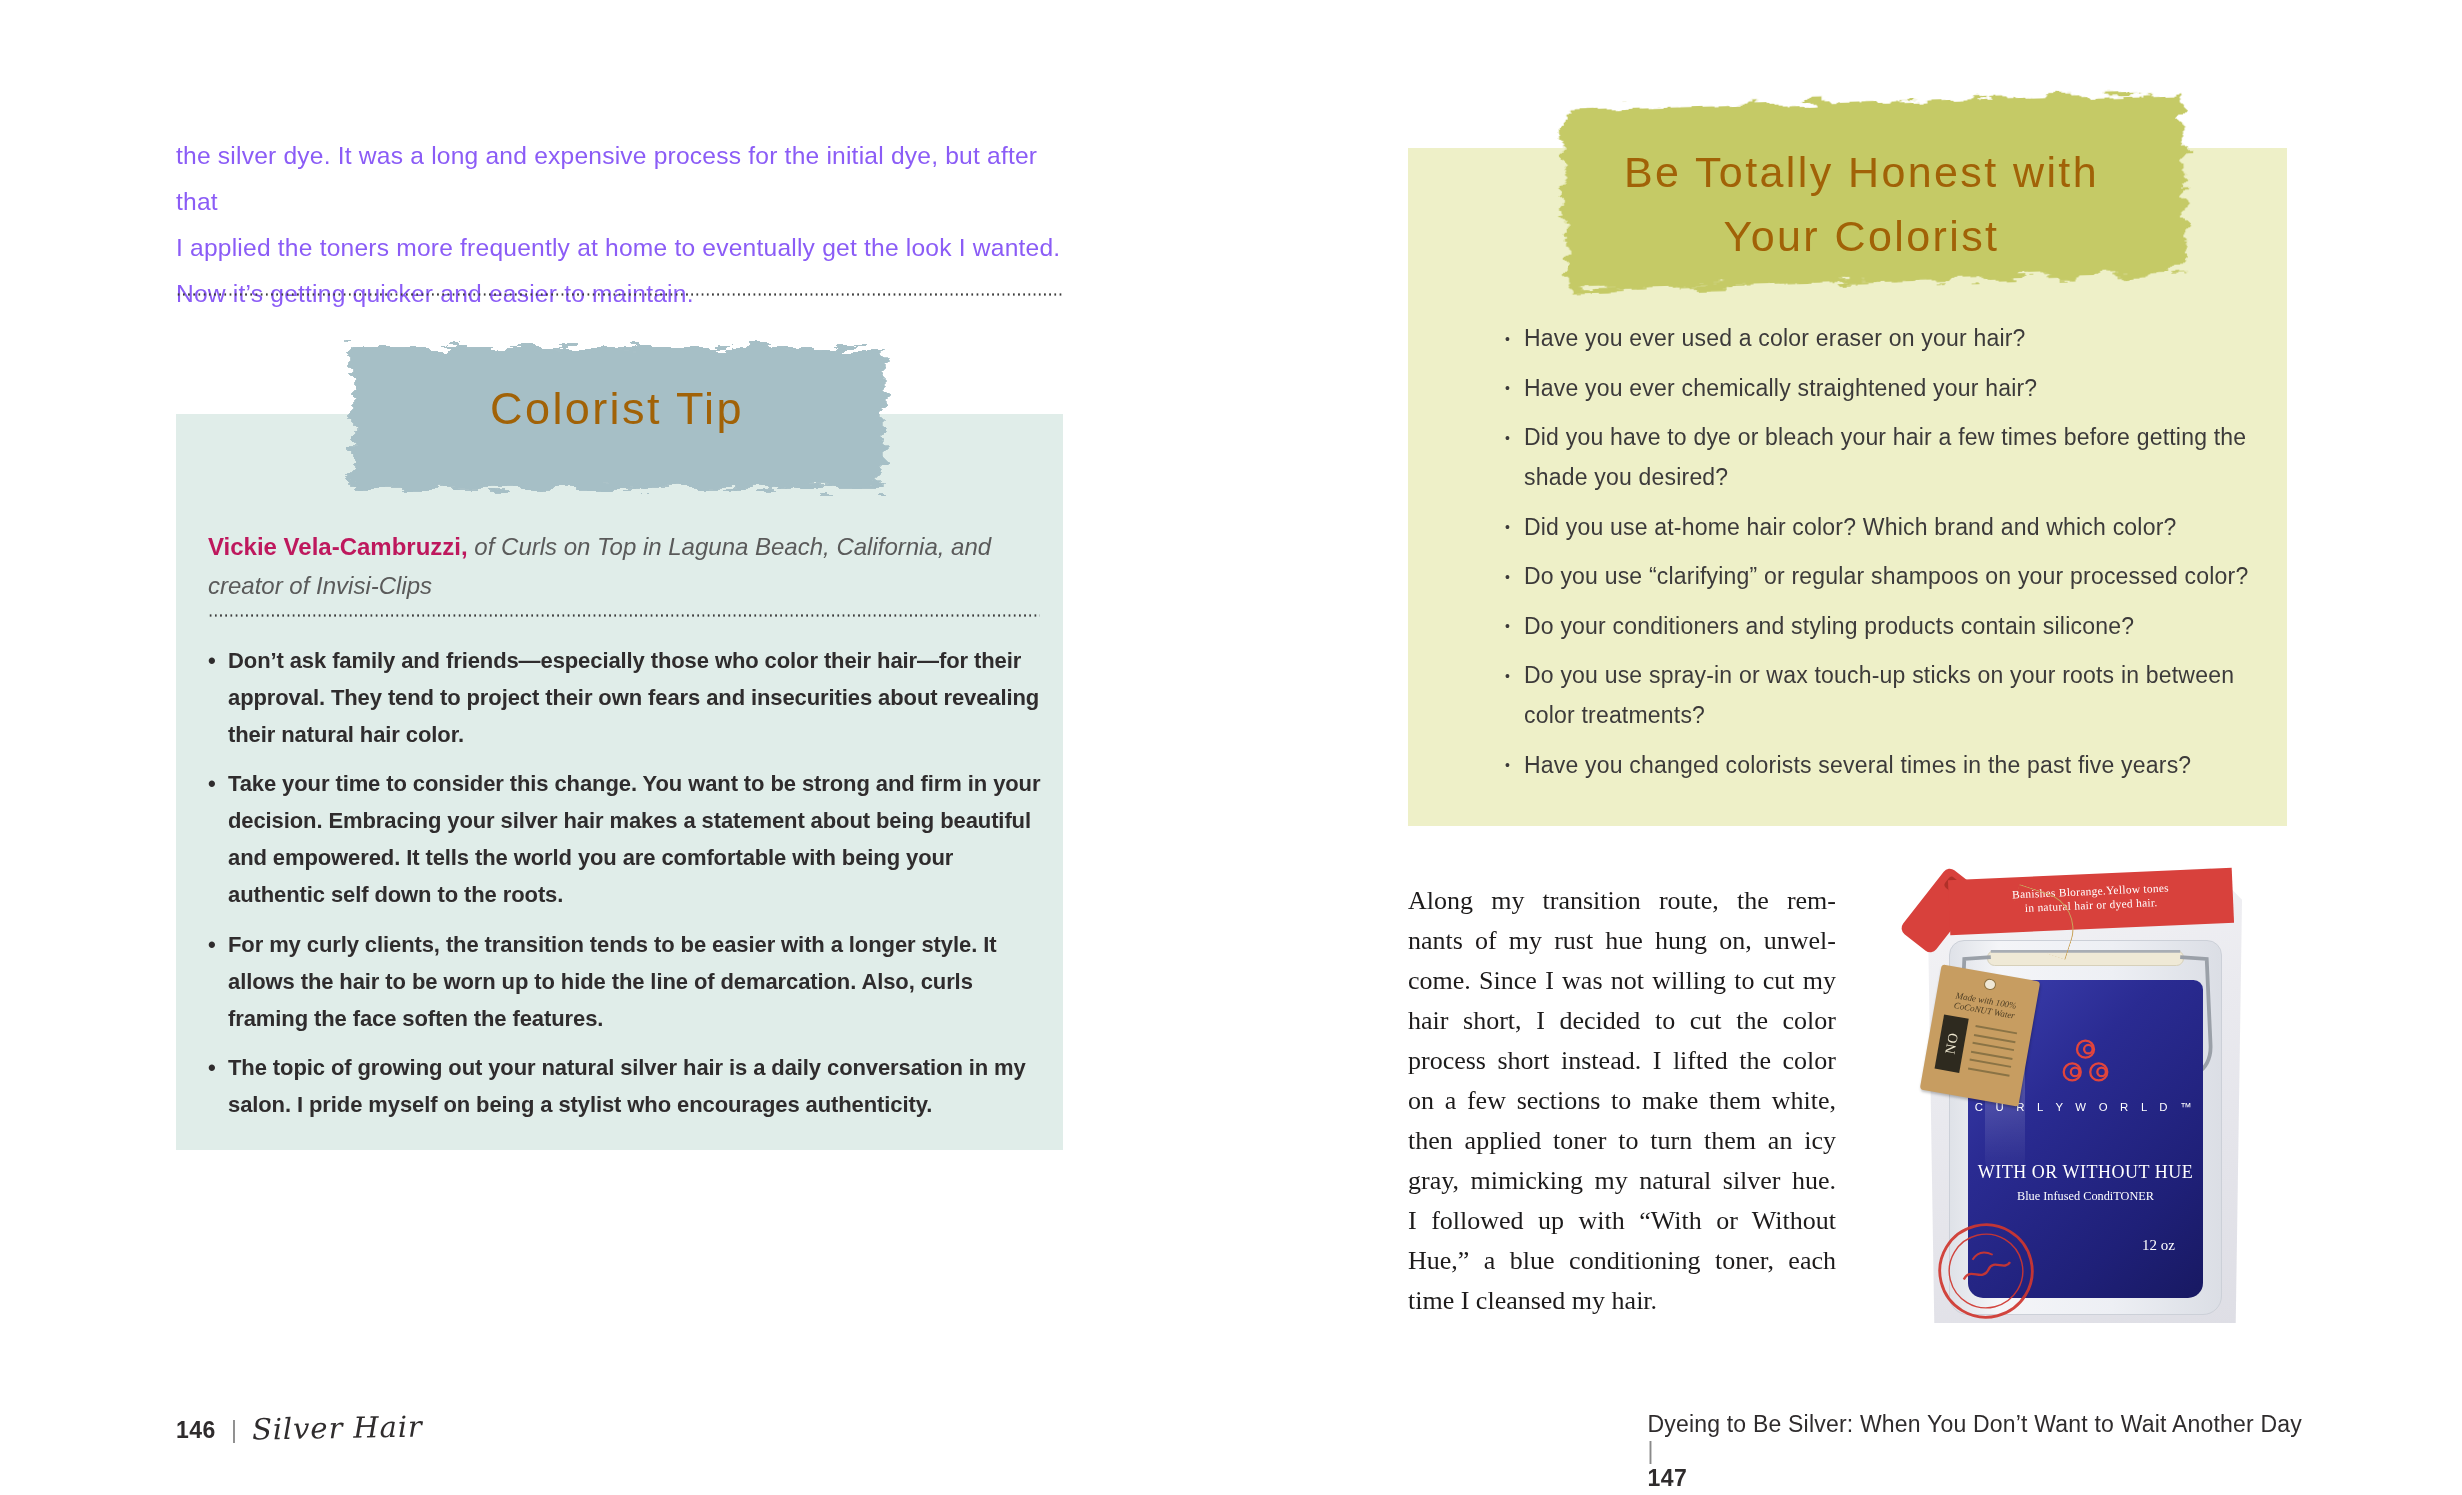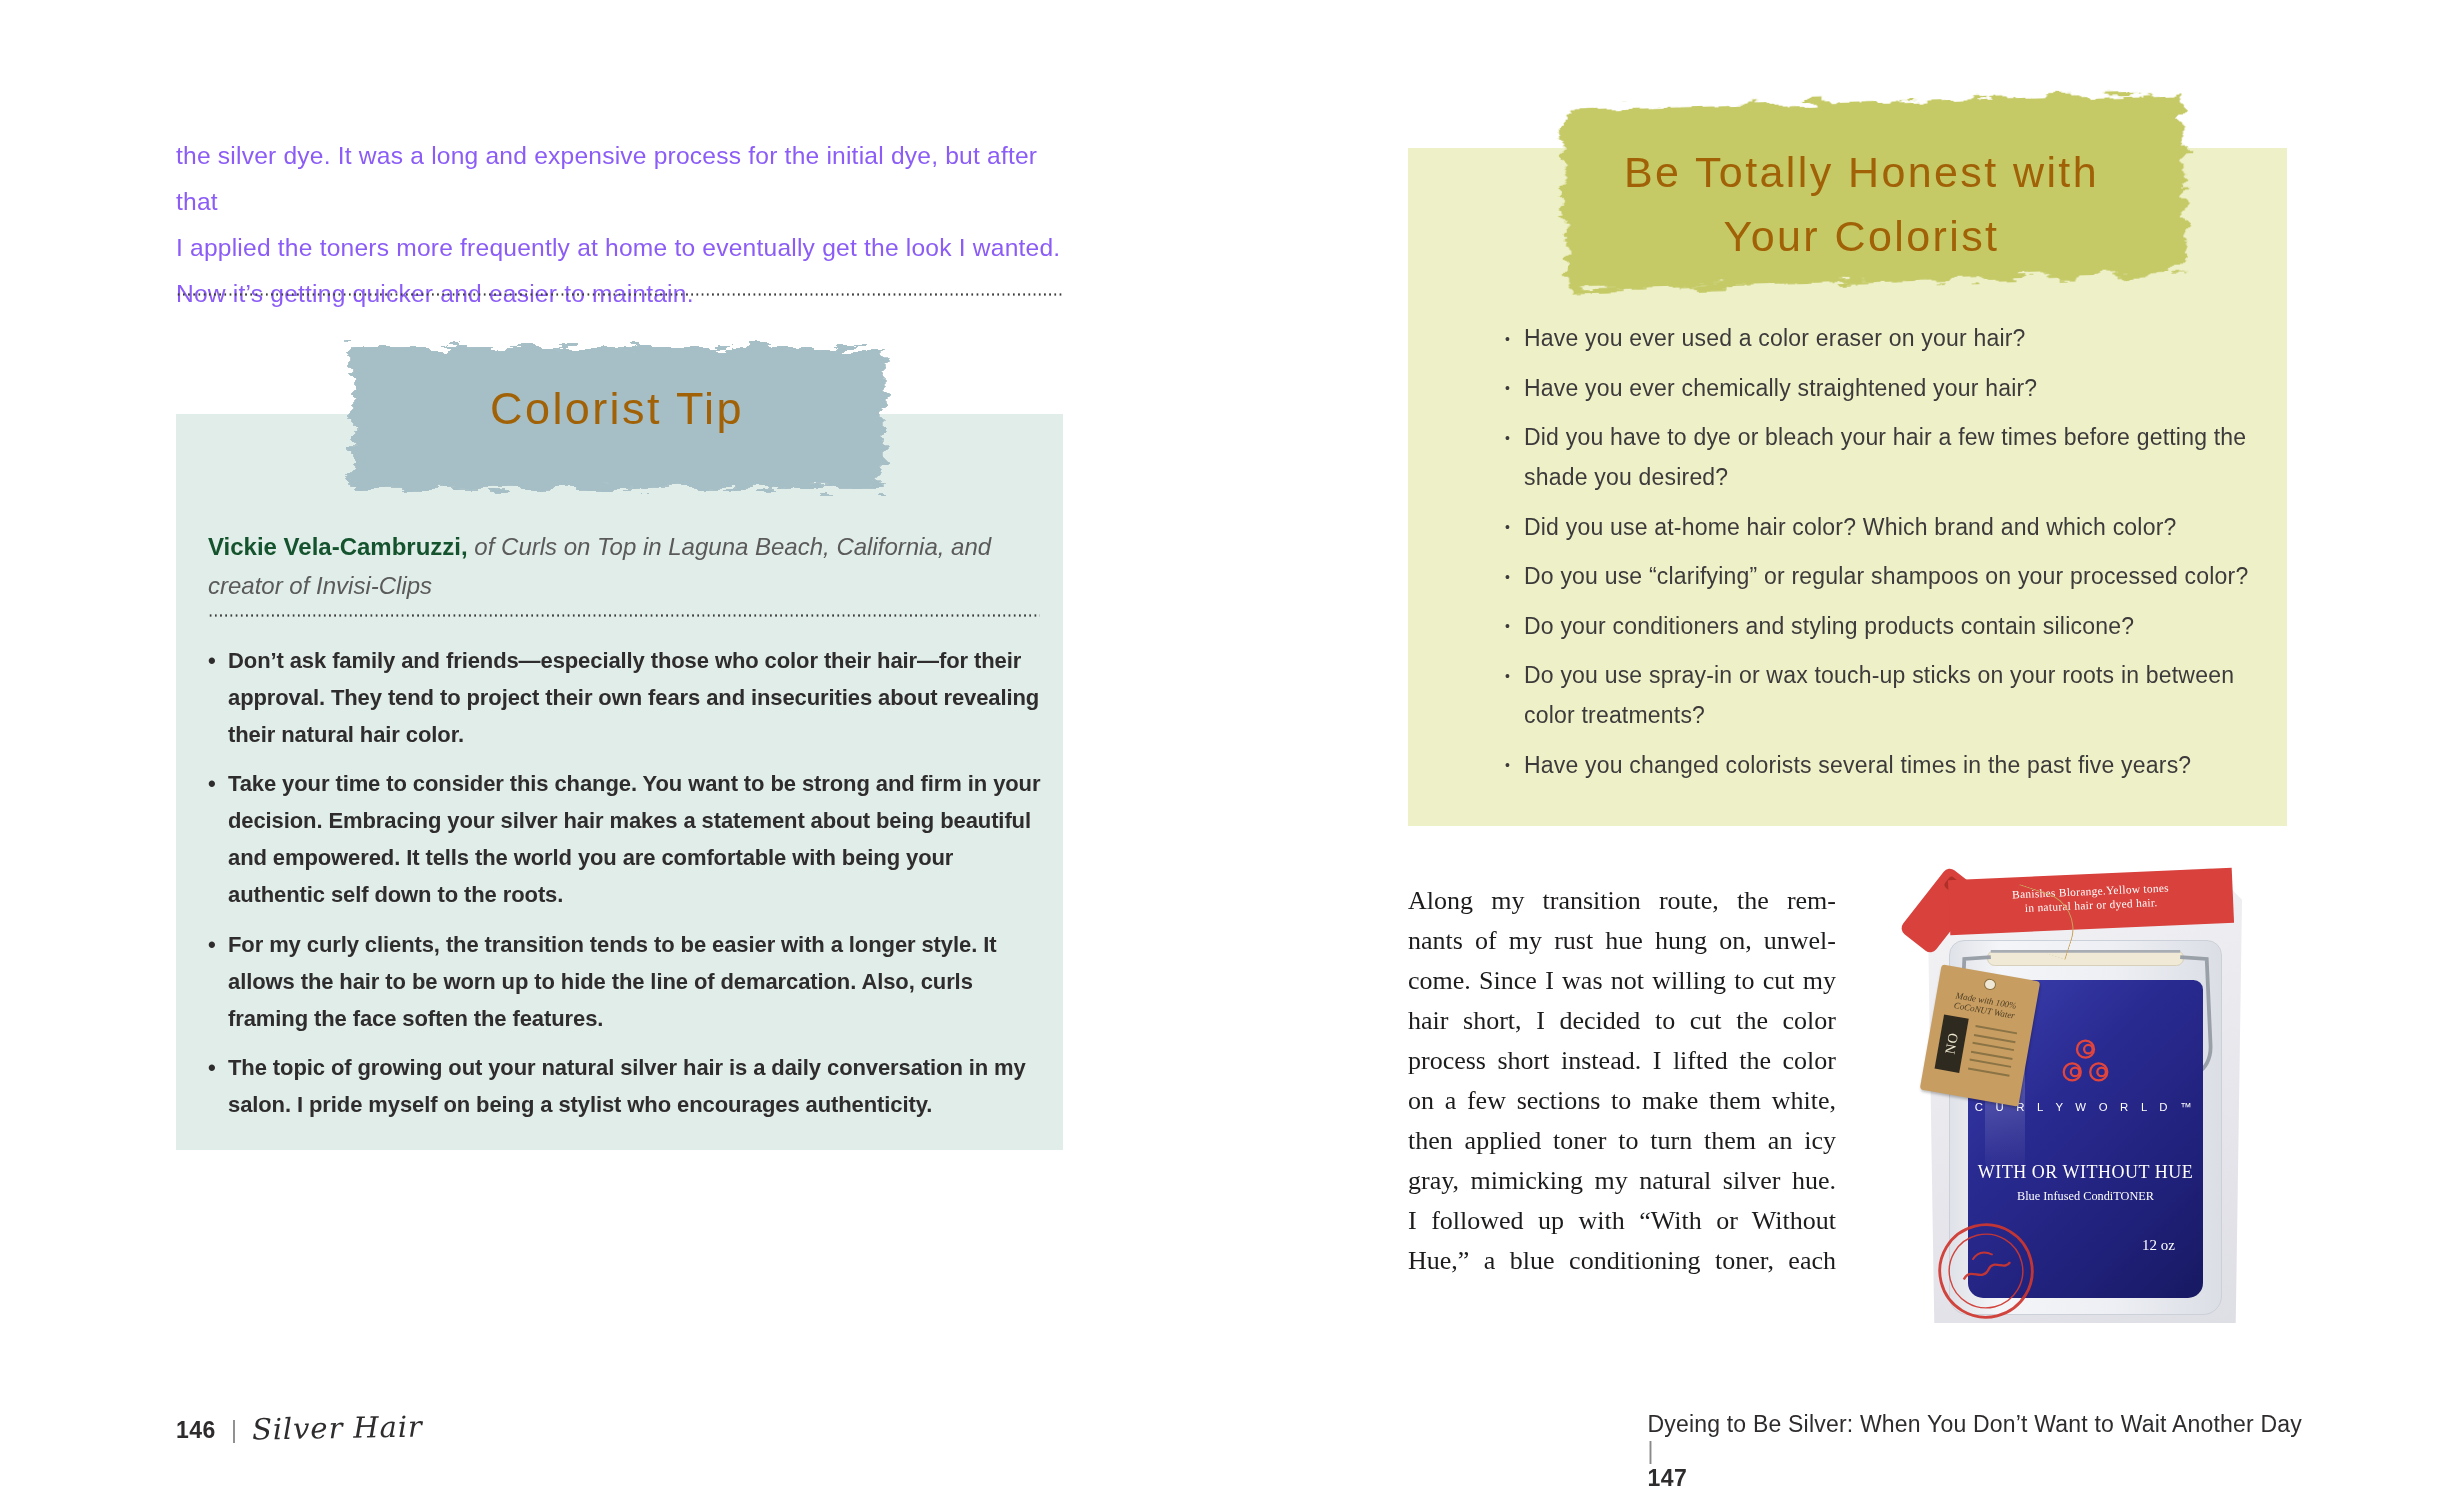--- a/index.html
+++ b/index.html
@@ -12,21 +12,21 @@
           background-size:5.2px 2.8px;background-repeat:repeat-x;background-position:left center;}
   .brush-title{color:#a16207;font-weight:300;letter-spacing:2.4px;text-align:center;}
 
   
   .intro{left:176px;top:133px;width:900px;font-size:24.6px;line-height:46px;color:#8b5cf6;letter-spacing:0.2px;}
   .rule-top{left:176px;top:293px;width:887px;}
   .tip-box{left:176px;top:414px;width:887px;height:736px;background:#e0ede9;}
   .brush-teal{left:333px;top:330px;width:568px;height:175px;}
   .tip-title{left:333px;top:383px;width:568px;font-size:45px;}
   .credit{left:208px;top:527px;width:832px;font-size:24px;line-height:39px;}
-  .credit-name{font-weight:bold;color:#14532d;}
+  .credit-name{font-weight:bold;color:#be185d;}
   .credit-rest{font-style:italic;color:#5a5a5a;font-weight:300;}
   .rule-credit{left:208px;top:614px;width:832px;}
   .tip-bullets{left:208px;top:642px;width:845px;font-size:22px;line-height:37px;font-weight:bold;
                color:#2f2c2d;letter-spacing:-0.1px;}
   .tip-bullets .bitem{position:relative;padding-left:20px;margin-bottom:12.3px;}
   .tip-bullets .bitem::before{content:"•";position:absolute;left:0;top:0;}
 
   .footer-left{left:176px;top:1411px;font-size:23px;display:flex;align-items:baseline;}
   .pg-num{font-weight:bold;letter-spacing:0.5px;}
   .foot-sep{margin:0 15px;color:#8a8a8a;font-weight:300;}
@@ -171,20 +171,21 @@
     <div class="jline">Along my transition route, the rem-</div>
     <div class="jline">nants of my rust hue hung on, unwel-</div>
     <div class="jline">come. Since I was not willing to cut my</div>
     <div class="jline">hair short, I decided to cut the color</div>
     <div class="jline">process short instead. I lifted the color</div>
     <div class="jline">on a few sections to make them white,</div>
     <div class="jline">then applied toner to turn them an icy</div>
     <div class="jline">gray, mimicking my natural silver hue.</div>
     <div class="jline">I followed up with “With or Without</div>
     <div class="jline">Hue,” a blue conditioning toner, each</div>
+    <div class="jline last">time I cleansed my hair.</div>
   </div>
 
   <div class="abs product">
     <div class="pouch"></div>
     <div class="spout">
       <div class="spout-cap"></div>
     </div>
     <div class="banner">
       <div>Banishes Blorange.Yellow tones</div>
       <div>in natural hair or dyed hair.</div>

